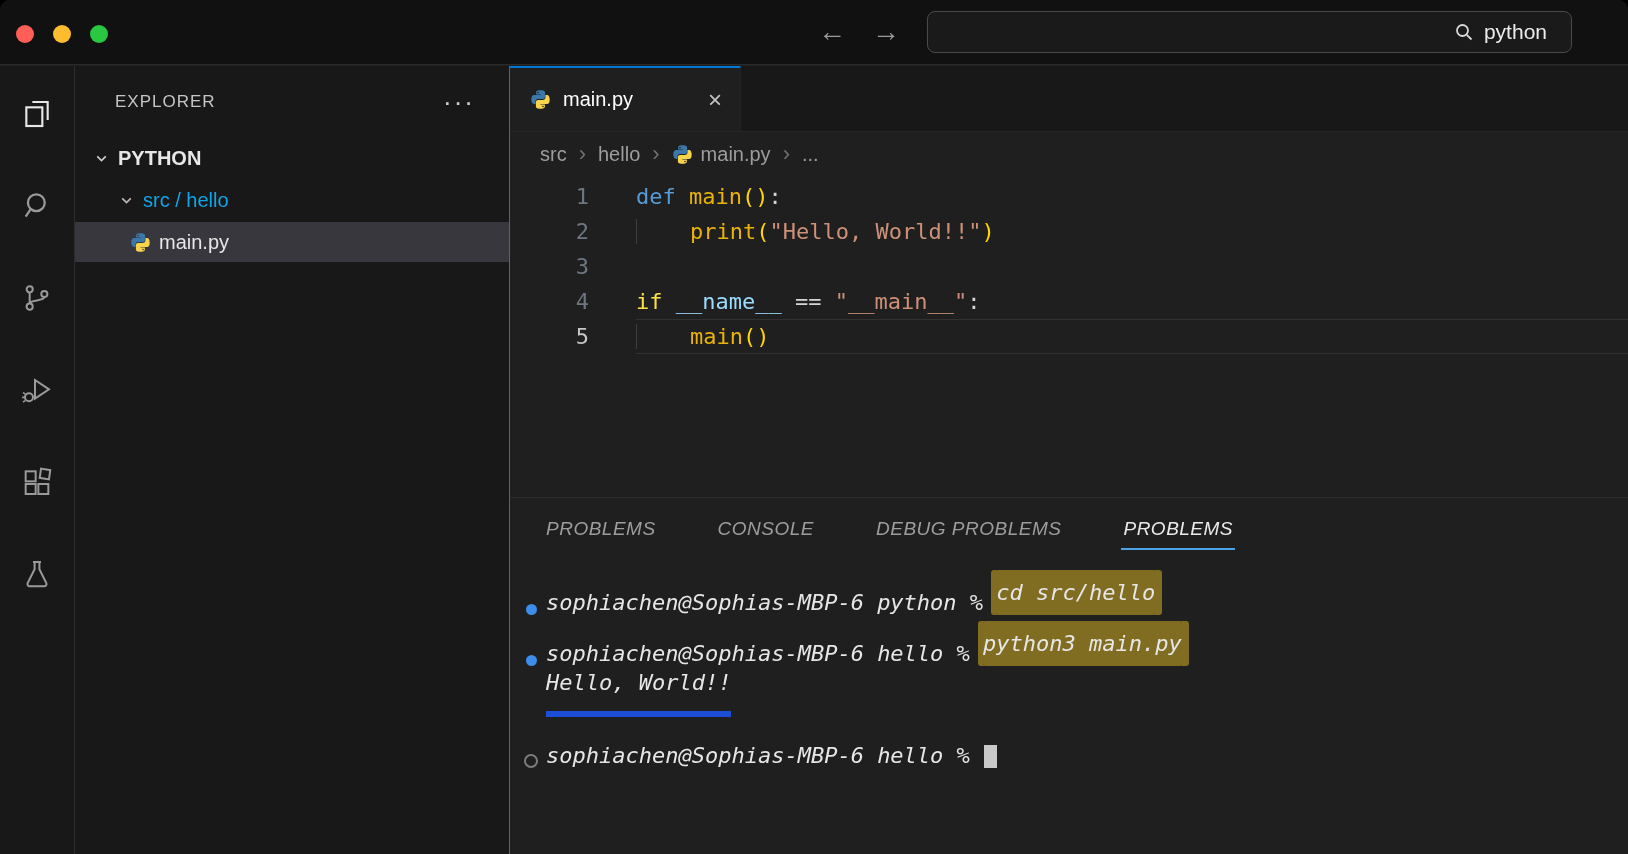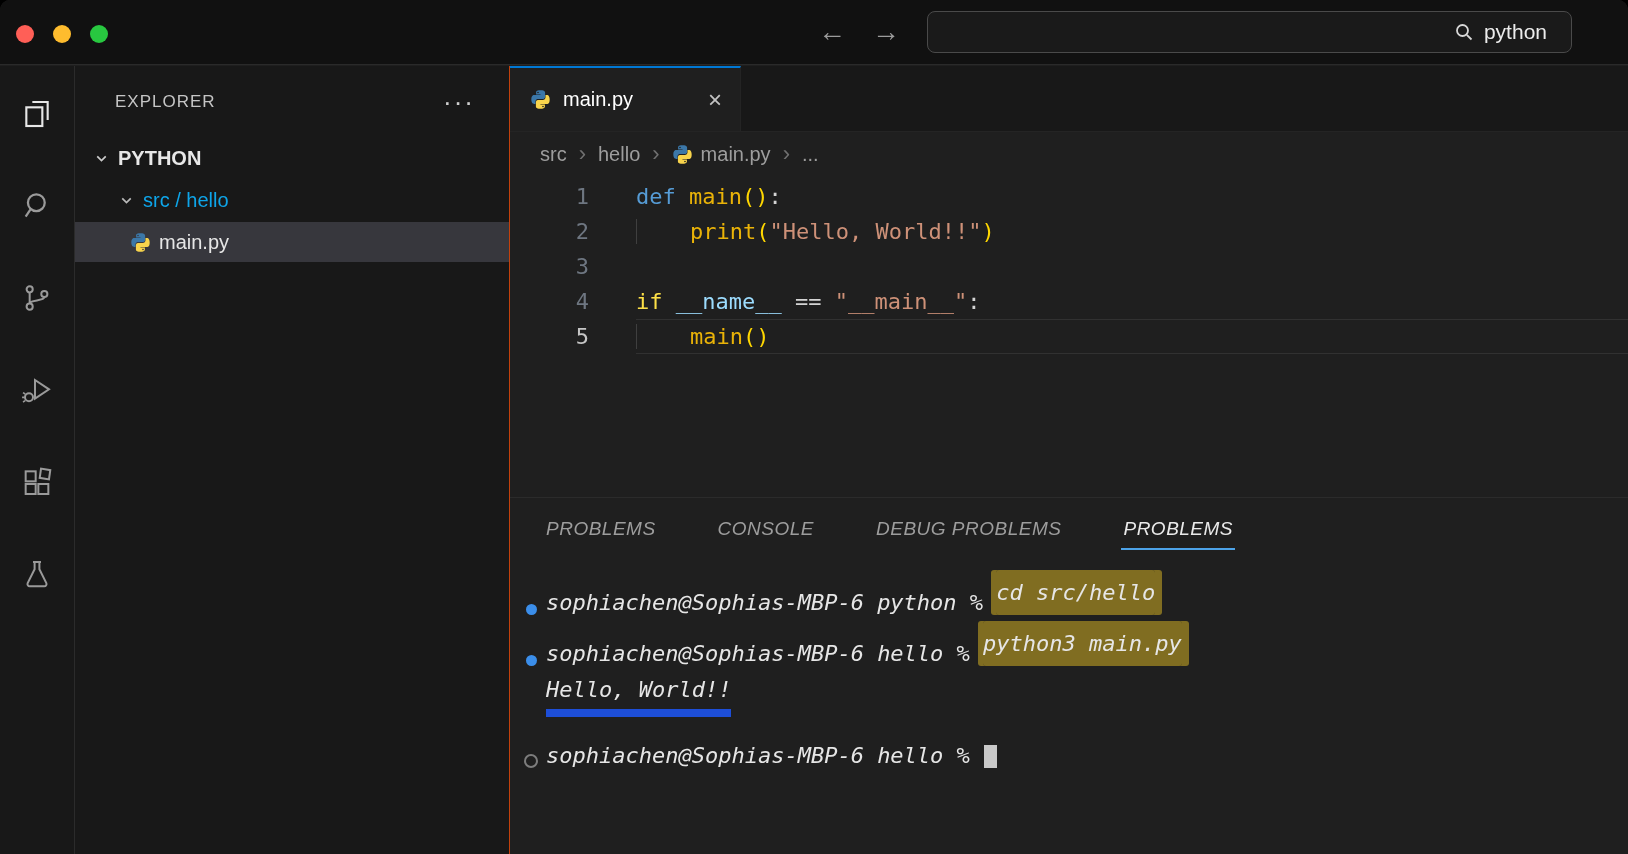--- a/index.html
+++ b/index.html
@@ -74,21 +74,21 @@
   .panel-tab { padding:6px 2px 8px 2px; border-bottom:2px solid transparent; }
   .panel-tab.active { color:#eaeaea; border-bottom-color:#4da3e8; }
 
   .terminal { padding-left:6px; font-family:"DejaVu Sans Mono", monospace; font-size:22px; color:#e6e6e6; }
   .t-row { height:27px; display:flex; align-items:flex-end; white-space:pre;margin-top:24px; }
   .t-bullet { width:30px; flex:0 0 auto; display:flex; align-items:center; justify-content:center; }
   .t-bullet.filled::before { content:""; width:11px; height:11px; border-radius:50%; background:#3b8eea; }
   .t-bullet.hollow::before { content:""; width:10px; height:10px; border-radius:50%; border:2px solid #7d7d7d; }
   .seg-plain { color:#e6e6e6; }
   .seg-hl { background:rgba(189,158,36,0.62); border-radius:3px; box-shadow:7px 0 0 rgba(189,158,36,0.62), -5px 0 0 rgba(189,158,36,0.62); padding:10px 0; }
-  .seg-pink { display:inline-block; border-bottom:8px solid #1d4ed8; padding-bottom:7px; }
+  .seg-pink { display:inline-block; border-bottom:6px solid #1d4ed8; padding-bottom:16px; }
   .seg-cursor { display:inline-block; width:13px; height:23px; background:#c9c9c9; margin-left:1px; }
 </style>
 </head>
 <body>
 
 <div class="window">
 
   <div class="titlebar">
     <div class="traffic">
       <span class="light red"></span>

